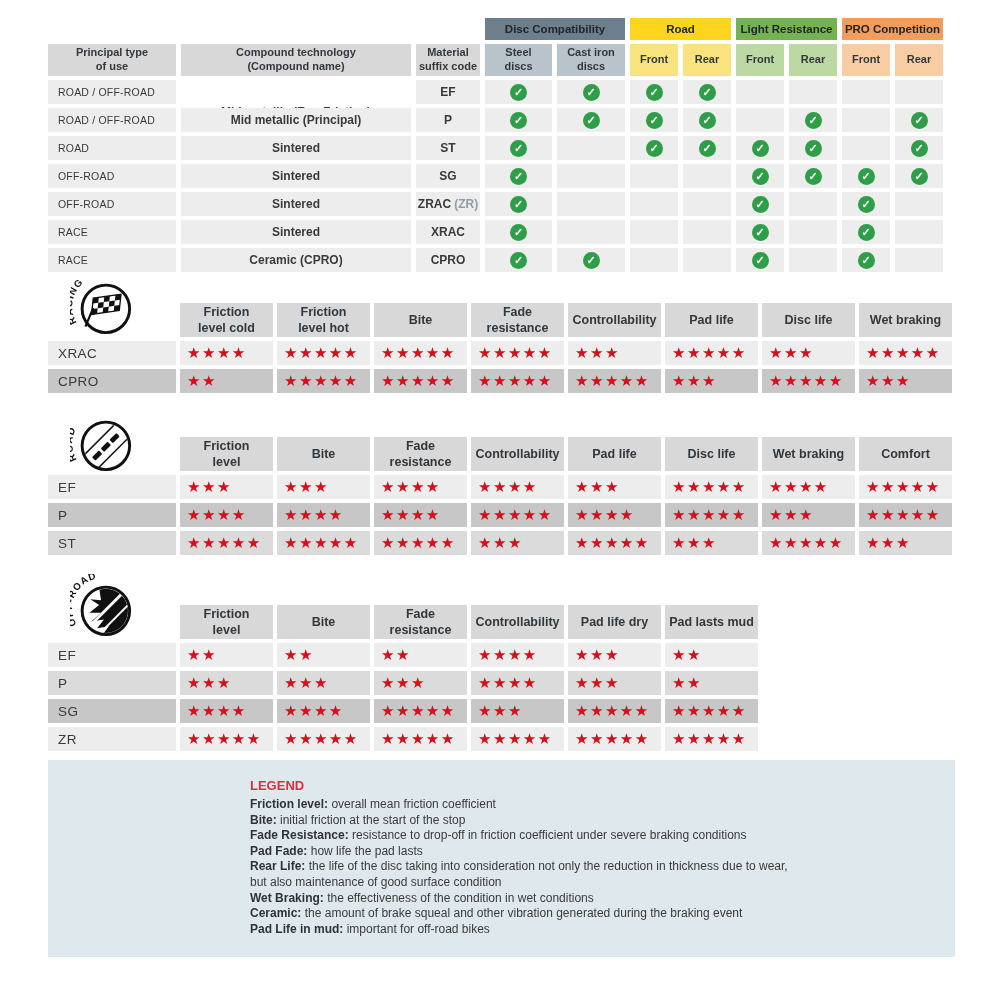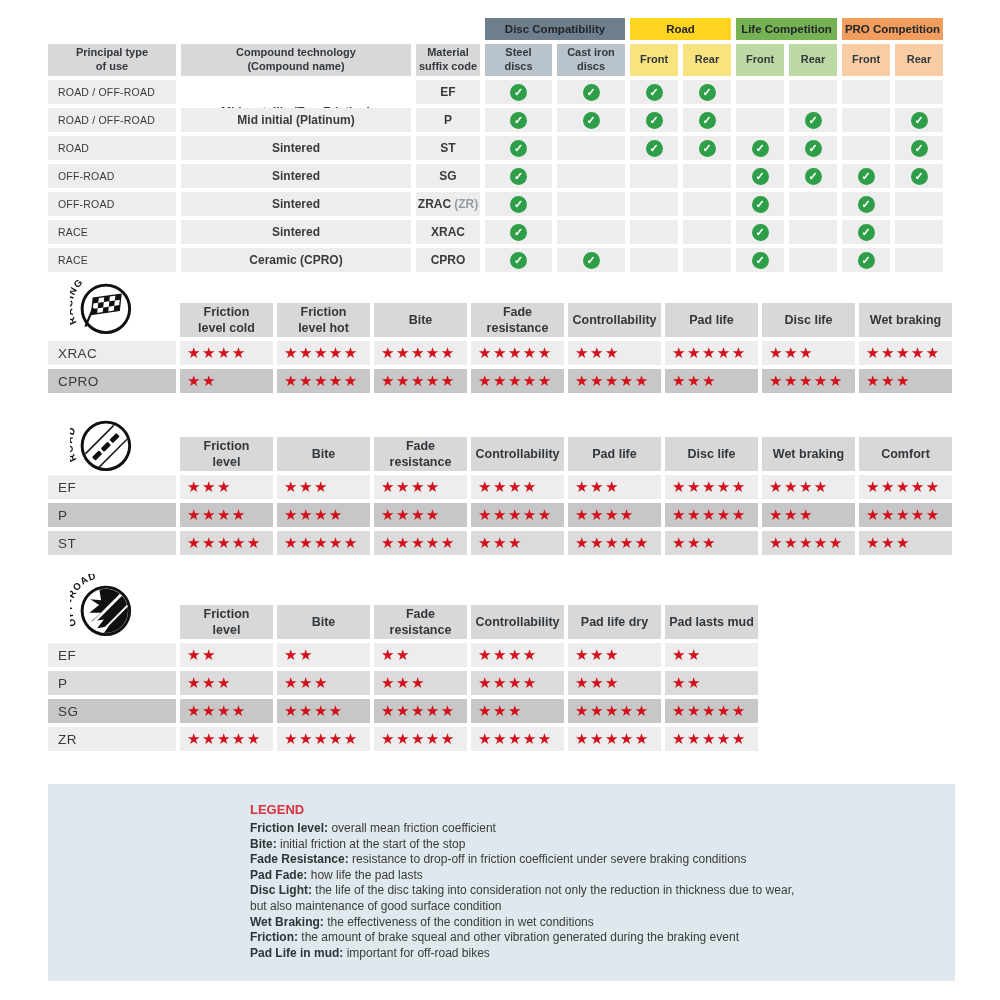--- a/index.html
+++ b/index.html
@@ -43,36 +43,36 @@
     justify-content: flex-start; padding-left: 7px;
     color: var(--star-red); font-size: 15px; letter-spacing: 1.5px;
     overflow: hidden; white-space: nowrap;
   }
   .shade-light { background: var(--row-light); }
   .shade-mid   { background: var(--row-mid); }
   .shade-dark  { background: var(--row-dark); }
 
   
   .legend {
-    margin-top: 33px; width: 907px; background: var(--legend-bg);
+    margin-top: 9px; width: 907px; background: var(--legend-bg);
     padding: 18px 24px 20px 202px;
   }
   .legend-title { color: var(--legend-title-red); font-weight: bold; font-size: 13px; margin-bottom: 4px; }
   .legend-line { font-size: 12px; line-height: 15.6px; }
   .legend-line .term { font-weight: bold; color: #2f3338; }
 </style>
 </head>
 <body>
 
 <div class="page">
 
   <div class="compat-grid">
       <div class="cell group-head" style="background: rgb(109, 126, 140); grid-area: 1 / 4 / auto / span 2;">Disc Compatibility</div>
       <div class="cell group-head" style="background: rgb(255, 212, 31); grid-area: 1 / 6 / auto / span 2;">Road</div>
-      <div class="cell group-head" style="background: rgb(116, 178, 84); grid-area: 1 / 8 / auto / span 2;">Life Competition</div>
+      <div class="cell group-head" style="background: rgb(116, 178, 84); grid-area: 1 / 8 / auto / span 2;">Light Resistance</div>
       <div class="cell group-head" style="background: rgb(240, 157, 93); grid-area: 1 / 10 / auto / span 2;">PRO Competition</div>
       <div class="cell col-head" style="grid-area: 2 / 1;">Principal type
 of use</div>
       <div class="cell col-head" style="grid-area: 2 / 2;">Compound technology
 (Compound name)</div>
       <div class="cell col-head" style="grid-area: 2 / 3;">Material
 suffix code</div>
       <div class="cell col-head" style="grid-area: 2 / 4; background: rgb(185, 195, 204);">Steel
 discs</div>
       <div class="cell col-head" style="grid-area: 2 / 5; background: rgb(185, 195, 204);">Cast iron
@@ -88,21 +88,21 @@
       <div class="cell data-cell suffix" style="grid-area: 3 / 3;">EF</div>
       <div class="cell data-cell" style="grid-area: 3 / 4;"><span class="checkmark">✓</span></div>
       <div class="cell data-cell" style="grid-area: 3 / 5;"><span class="checkmark">✓</span></div>
       <div class="cell data-cell" style="grid-area: 3 / 6;"><span class="checkmark">✓</span></div>
       <div class="cell data-cell" style="grid-area: 3 / 7;"><span class="checkmark">✓</span></div>
       <div class="cell data-cell" style="grid-area: 3 / 8;"></div>
       <div class="cell data-cell" style="grid-area: 3 / 9;"></div>
       <div class="cell data-cell" style="grid-area: 3 / 10;"></div>
       <div class="cell data-cell" style="grid-area: 3 / 11;"></div>
       <div class="cell data-cell use" style="grid-area: 4 / 1;">ROAD / OFF-ROAD</div>
-      <div class="cell data-cell compound" style="grid-area: 4 / 2;">Mid initial (Platinum)</div>
+      <div class="cell data-cell compound" style="grid-area: 4 / 2;">Mid metallic (Principal)</div>
       <div class="cell data-cell suffix" style="grid-area: 4 / 3;">P</div>
       <div class="cell data-cell" style="grid-area: 4 / 4;"><span class="checkmark">✓</span></div>
       <div class="cell data-cell" style="grid-area: 4 / 5;"><span class="checkmark">✓</span></div>
       <div class="cell data-cell" style="grid-area: 4 / 6;"><span class="checkmark">✓</span></div>
       <div class="cell data-cell" style="grid-area: 4 / 7;"><span class="checkmark">✓</span></div>
       <div class="cell data-cell" style="grid-area: 4 / 8;"></div>
       <div class="cell data-cell" style="grid-area: 4 / 9;"><span class="checkmark">✓</span></div>
       <div class="cell data-cell" style="grid-area: 4 / 10;"></div>
       <div class="cell data-cell" style="grid-area: 4 / 11;"><span class="checkmark">✓</span></div>
       <div class="cell data-cell use" style="grid-area: 5 / 1;">ROAD</div>
@@ -337,21 +337,21 @@
       </div>
   </section>
 
   <section class="legend">
     <div class="legend-title">LEGEND</div>
     <div>
         <div class="legend-line"><span class="term">Friction level:</span> <span>overall mean friction coefficient</span></div>
         <div class="legend-line"><span class="term">Bite:</span> <span>initial friction at the start of the stop</span></div>
         <div class="legend-line"><span class="term">Fade Resistance:</span> <span>resistance to drop-off in friction coefficient under severe braking conditions</span></div>
         <div class="legend-line"><span class="term">Pad Fade:</span> <span>how life the pad lasts</span></div>
-        <div class="legend-line"><span class="term">Disc Light:</span> <span>the life of the disc taking into consideration not only the reduction in thickness due to wear,</span></div>
+        <div class="legend-line"><span class="term">Rear Life:</span> <span>the life of the disc taking into consideration not only the reduction in thickness due to wear,</span></div>
         <div class="legend-line"><span>but also maintenance of good surface condition</span></div>
         <div class="legend-line"><span class="term">Wet Braking:</span> <span>the effectiveness of the condition in wet conditions</span></div>
-        <div class="legend-line"><span class="term">Friction:</span> <span>the amount of brake squeal and other vibration generated during the braking event</span></div>
+        <div class="legend-line"><span class="term">Ceramic:</span> <span>the amount of brake squeal and other vibration generated during the braking event</span></div>
         <div class="legend-line"><span class="term">Pad Life in mud:</span> <span>important for off-road bikes</span></div>
       </div>
   </section>
 
 </div>
 
 </body></html>

